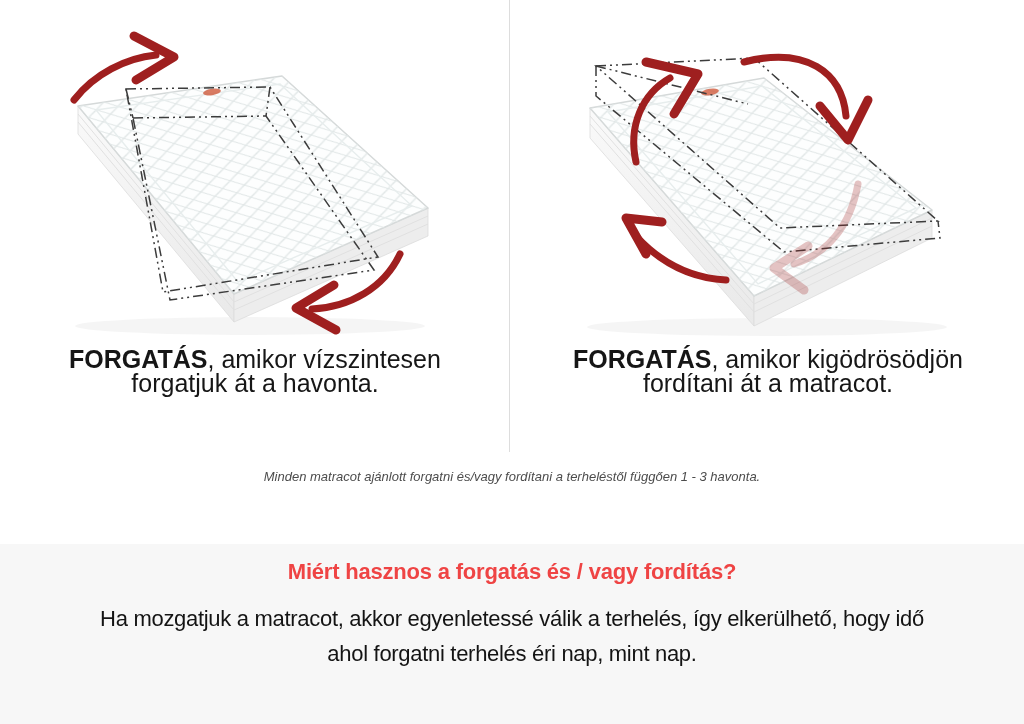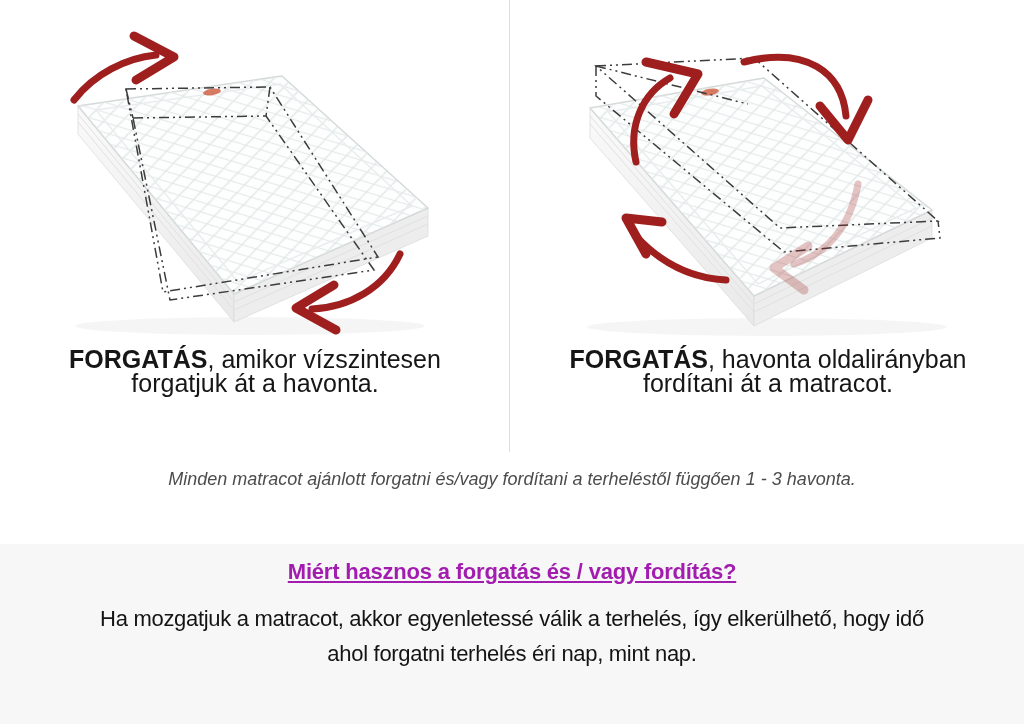--- a/index.html
+++ b/index.html
@@ -28,36 +28,35 @@
     color:#161616;
   }
   .caption.left  { left:0; }
   .caption.right { left:513px; }
   .caption .term { font-weight:bold; }
   .note {
     position:absolute; top:469px; left:0;
     width:1024px;
     text-align:center;
     font-style:italic;
-    font-size:18px;
+    font-size:13px;
     color:#4c4c4c;
   }
   .footer {
     position:absolute; top:544px; left:0;
     width:1024px; height:180px;
     background:#f7f7f7;
     text-align:center;
   }
   .footer-heading {
     padding-top:15px;
     font-size:22px;
     font-weight:bold;
-    color:#a21caf;
+    color:#ef4444;
     letter-spacing:-0.2px;
-    text-decoration:underline;
   }
   .footer-paragraph {
     margin-top:19px;
     font-size:22px;
     line-height:29px;
     color:#141414;
     letter-spacing:-0.3px;
   }
   .footer-paragraph span { display:block;margin-top:6px; }
 </style>
@@ -156,21 +155,21 @@
   </svg>
 
   <div class="divider"></div>
 
   <div class="caption left">
     <span class="term">FORGATÁS</span><span>, amikor vízszintesen</span><br>
     <span>forgatjuk át a havonta.</span>
   </div>
 
   <div class="caption right">
-    <span class="term">FORGATÁS</span><span>, havonta oldalirányban</span><br>
+    <span class="term">FORGATÁS</span><span>, amikor kigödrösödjön</span><br>
     <span>fordítani át a matracot.</span>
   </div>
 
   <div class="note">Minden matracot ajánlott forgatni és/vagy fordítani a terheléstől függően  1 - 3 havonta.</div>
 
   <div class="footer">
     <div class="footer-heading">Miért hasznos a forgatás és / vagy fordítás?</div>
     <div class="footer-paragraph">
       <span>Ha mozgatjuk a matracot, akkor egyenletessé válik a terhelés, így elkerülhető, hogy idő</span>
       <span>ahol forgatni terhelés éri nap, mint nap.</span>

